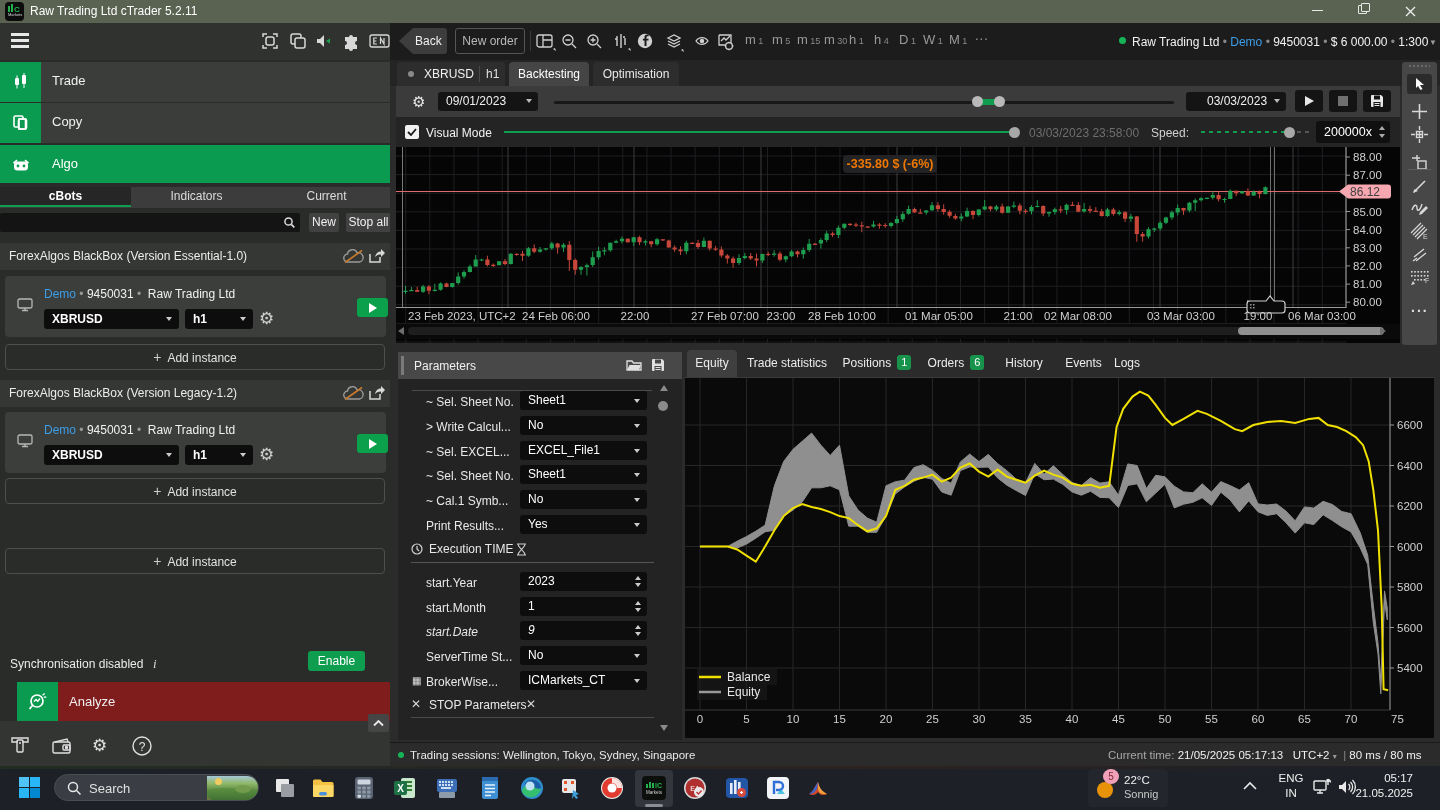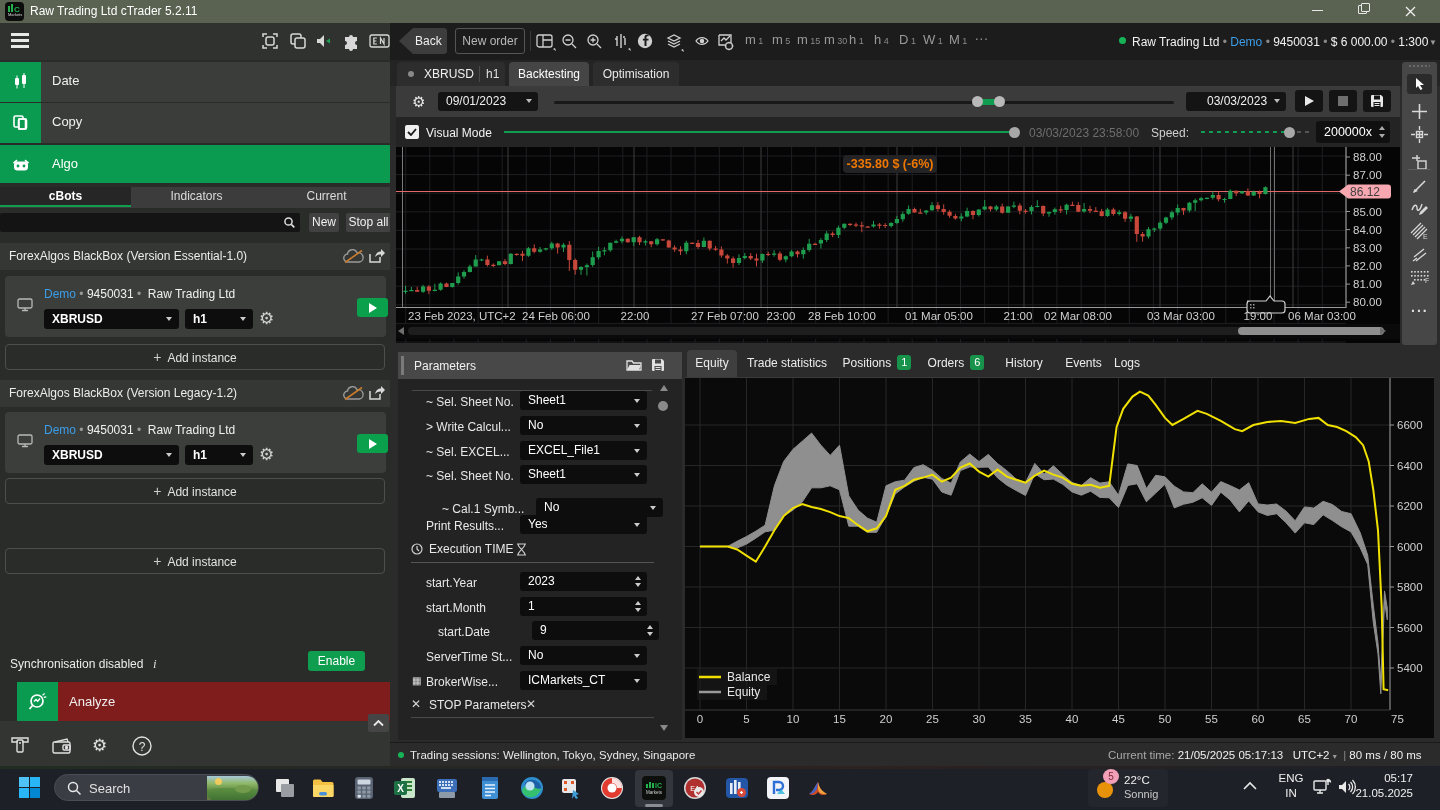--- a/index.html
+++ b/index.html
@@ -107,21 +107,21 @@
 <div class="abs" style="left:0;top:2px;width:391px;height:39.5px;background:#3a3d3a;color:#f0f0f0;font-size:13px;">
         <div class="abs" style="left:0;top:0;width:41px;height:39.5px;background:#0a9b50;"></div>
         <svg class="abs" style="left:11px;top:10px;" width="20" height="20" viewBox="0 0 20 20">
           <g fill="#fff">
             <rect x="4" y="6" width="4" height="7" rx="1"></rect>
             <rect x="5.5" y="3.5" width="1" height="13"></rect>
             <rect x="11" y="3" width="4" height="9" rx="1"></rect>
             <rect x="12.5" y="1" width="1" height="15"></rect>
           </g>
         </svg>
-        <div class="abs" style="left:52px;top:11.0px;">Date</div>
+        <div class="abs" style="left:52px;top:11.0px;">Trade</div>
       </div>
 <div class="abs" style="left:0;top:43px;width:391px;height:39.5px;background:#3a3d3a;color:#f0f0f0;font-size:13px;">
         <div class="abs" style="left:0;top:0;width:41px;height:39.5px;background:#0a9b50;"></div>
         <svg class="abs" style="left:11px;top:10px;" width="20" height="20" viewBox="0 0 20 20">
           <g fill="none" stroke="#fff" stroke-width="1.6">
             <rect x="3" y="3" width="9" height="11" rx="1.5"></rect>
             <path d="M8 6h6.5v10H8z" fill="#0a9b50"></path>
             <rect x="7.5" y="6" width="8" height="10" rx="1.5"></rect>
           </g>
         </svg>
@@ -468,21 +468,21 @@
             <div class="abs" style="left:122px;top:1px;width:127px;height:19px;background:#0d0d0d;border-radius:3px;color:#fff;font-size:12px;line-height:19px;"><span style="margin-left:8px;">No</span><span style="position:absolute;right:7px;top:8px;width:0;height:0;border-top:4px solid #ccc;border-left:3.5px solid transparent;border-right:3.5px solid transparent;"></span></div>
           </div>
 <div class="abs" style="left:0;top:60.599999999999994px;width:284px;height:25px;">
             <div class="abs" style="left:28px;top:5px;font-size:12px;color:#e8e8e8;white-space:nowrap;">~ Sel. EXCEL...</div>
             <div class="abs" style="left:122px;top:1px;width:127px;height:19px;background:#0d0d0d;border-radius:3px;color:#fff;font-size:12px;line-height:19px;"><span style="margin-left:8px;">EXCEL_File1</span><span style="position:absolute;right:7px;top:8px;width:0;height:0;border-top:4px solid #ccc;border-left:3.5px solid transparent;border-right:3.5px solid transparent;"></span></div>
           </div>
 <div class="abs" style="left:0;top:85.39999999999999px;width:284px;height:25px;">
             <div class="abs" style="left:28px;top:5px;font-size:12px;color:#e8e8e8;white-space:nowrap;">~ Sel. Sheet No.</div>
             <div class="abs" style="left:122px;top:1px;width:127px;height:19px;background:#0d0d0d;border-radius:3px;color:#fff;font-size:12px;line-height:19px;"><span style="margin-left:8px;">Sheet1</span><span style="position:absolute;right:7px;top:8px;width:0;height:0;border-top:4px solid #ccc;border-left:3.5px solid transparent;border-right:3.5px solid transparent;"></span></div>
           </div>
-<div class="abs" style="left:16px;top:110.19999999999999px;width:284px;height:25px;margin-top:8px;">
+<div class="abs" style="left:0;top:110.19999999999999px;width:284px;height:25px;">
             <div class="abs" style="left:28px;top:5px;font-size:12px;color:#e8e8e8;white-space:nowrap;">~ Cal.1 Symb...</div>
             <div class="abs" style="left:122px;top:1px;width:127px;height:19px;background:#0d0d0d;border-radius:3px;color:#fff;font-size:12px;line-height:19px;"><span style="margin-left:8px;">No</span><span style="position:absolute;right:7px;top:8px;width:0;height:0;border-top:4px solid #ccc;border-left:3.5px solid transparent;border-right:3.5px solid transparent;"></span></div>
           </div>
 <div class="abs" style="left:0;top:135.0px;width:284px;height:25px;">
             <div class="abs" style="left:28px;top:5px;font-size:12px;color:#e8e8e8;white-space:nowrap;">Print Results...</div>
             <div class="abs" style="left:122px;top:1px;width:127px;height:19px;background:#0d0d0d;border-radius:3px;color:#fff;font-size:12px;line-height:19px;"><span style="margin-left:8px;">Yes</span><span style="position:absolute;right:7px;top:8px;width:0;height:0;border-top:4px solid #ccc;border-left:3.5px solid transparent;border-right:3.5px solid transparent;"></span></div>
           </div>
 <div class="abs" style="left:0;top:161.8px;width:284px;height:22px;">
  <svg class="abs" style="left:13px;top:2px;" width="12" height="12" viewBox="0 0 12 12">
               <circle cx="6" cy="6" r="5" fill="none" stroke="#d0d0d0" stroke-width="1.2"></circle>
@@ -495,21 +495,21 @@
  <div class="abs" style="left:13px;top:21px;width:243px;height:1px;background:#555;"></div>
 </div>
 <div class="abs" style="left:0;top:191.8px;width:284px;height:25px;">
             <div class="abs" style="left:28px;top:5px;font-size:12px;color:#e8e8e8;white-space:nowrap;">start.Year</div>
             <div class="abs" style="left:122px;top:1px;width:127px;height:19px;background:#0d0d0d;border-radius:3px;color:#fff;font-size:12px;line-height:19px;"><span style="margin-left:8px;">2023</span><span style="position:absolute;right:6px;top:4px;width:0;height:0;border-bottom:4px solid #ccc;border-left:3px solid transparent;border-right:3px solid transparent;"></span><span style="position:absolute;right:6px;top:11px;width:0;height:0;border-top:4px solid #ccc;border-left:3px solid transparent;border-right:3px solid transparent;"></span></div>
           </div>
 <div class="abs" style="left:0;top:216.60000000000002px;width:284px;height:25px;">
             <div class="abs" style="left:28px;top:5px;font-size:12px;color:#e8e8e8;white-space:nowrap;">start.Month</div>
             <div class="abs" style="left:122px;top:1px;width:127px;height:19px;background:#0d0d0d;border-radius:3px;color:#fff;font-size:12px;line-height:19px;"><span style="margin-left:8px;">1</span><span style="position:absolute;right:6px;top:4px;width:0;height:0;border-bottom:4px solid #ccc;border-left:3px solid transparent;border-right:3px solid transparent;"></span><span style="position:absolute;right:6px;top:11px;width:0;height:0;border-top:4px solid #ccc;border-left:3px solid transparent;border-right:3px solid transparent;"></span></div>
           </div>
-<div class="abs" style="left:12px;top:241.40000000000003px;width:284px;height:25px;">
+<div class="abs" style="left:0;top:241.40000000000003px;width:284px;height:25px;font-style:italic;">
             <div class="abs" style="left:28px;top:5px;font-size:12px;color:#e8e8e8;white-space:nowrap;">start.Date</div>
             <div class="abs" style="left:122px;top:1px;width:127px;height:19px;background:#0d0d0d;border-radius:3px;color:#fff;font-size:12px;line-height:19px;"><span style="margin-left:8px;">9</span><span style="position:absolute;right:6px;top:4px;width:0;height:0;border-bottom:4px solid #ccc;border-left:3px solid transparent;border-right:3px solid transparent;"></span><span style="position:absolute;right:6px;top:11px;width:0;height:0;border-top:4px solid #ccc;border-left:3px solid transparent;border-right:3px solid transparent;"></span></div>
           </div>
 <div class="abs" style="left:0;top:266.20000000000005px;width:284px;height:25px;">
             <div class="abs" style="left:28px;top:5px;font-size:12px;color:#e8e8e8;white-space:nowrap;">ServerTime St...</div>
             <div class="abs" style="left:122px;top:1px;width:127px;height:19px;background:#0d0d0d;border-radius:3px;color:#fff;font-size:12px;line-height:19px;"><span style="margin-left:8px;">No</span><span style="position:absolute;right:7px;top:8px;width:0;height:0;border-top:4px solid #ccc;border-left:3.5px solid transparent;border-right:3.5px solid transparent;"></span></div>
           </div>
 <div class="abs" style="left:0;top:291.00000000000006px;width:284px;height:25px;">
             <div class="abs" style="left:14px;top:5px;width:11px;height:11px;color:#e0e0e0;font-size:10px;">▦</div>
             <div class="abs" style="left:28px;top:5px;font-size:12px;color:#e8e8e8;white-space:nowrap;">BrokerWise...</div>

